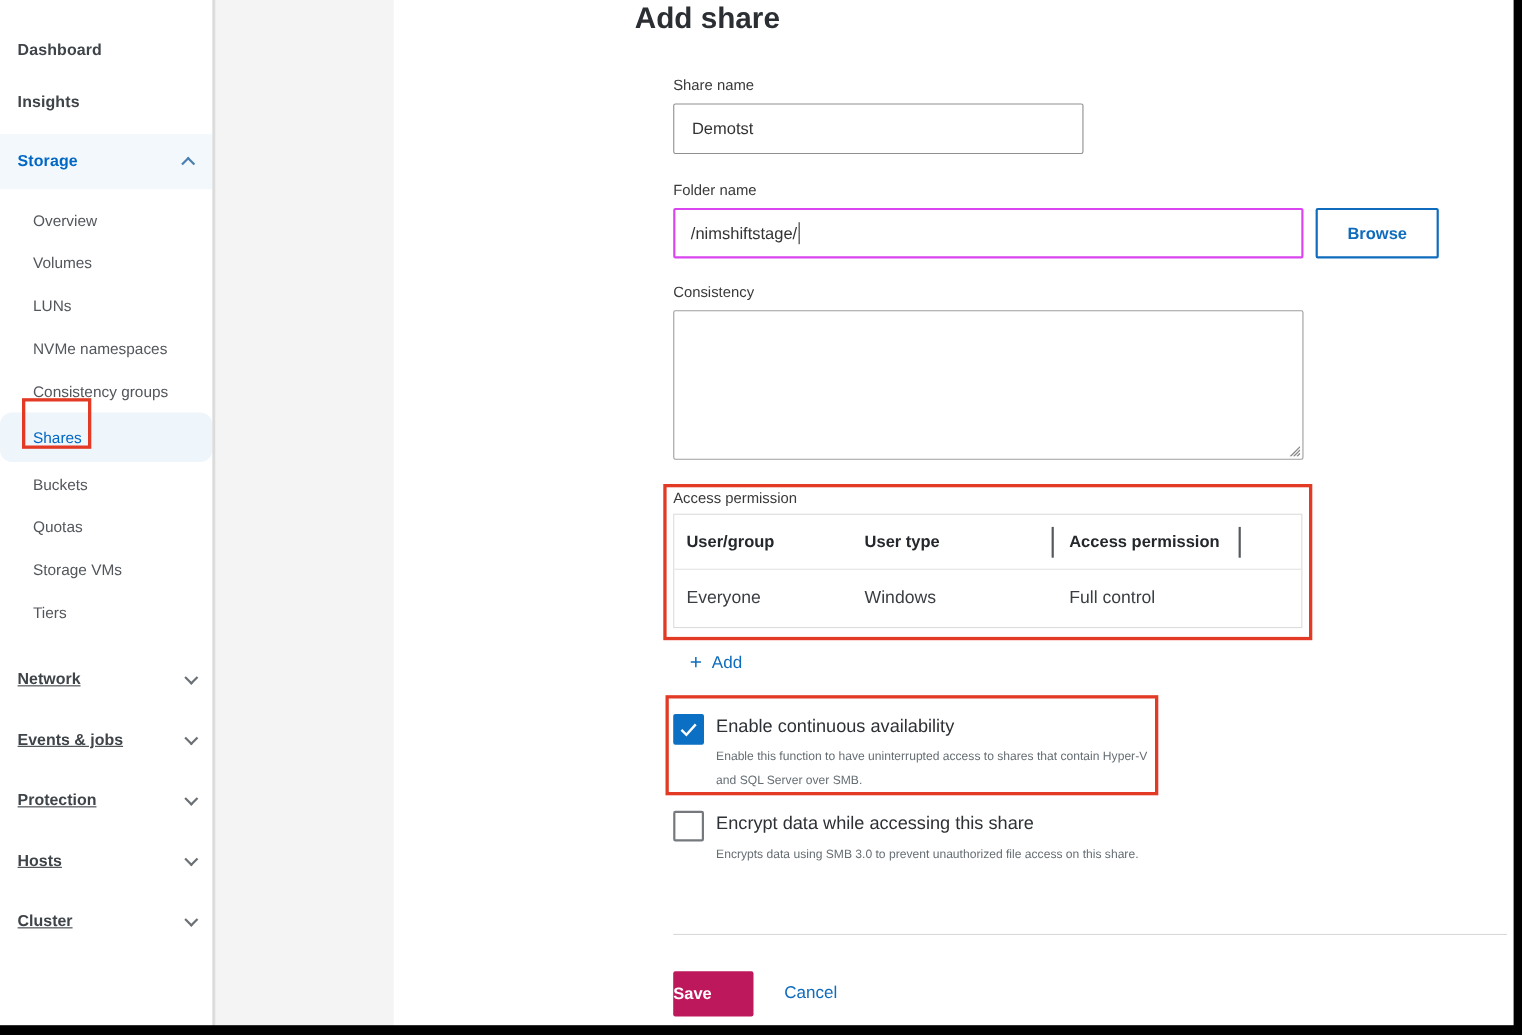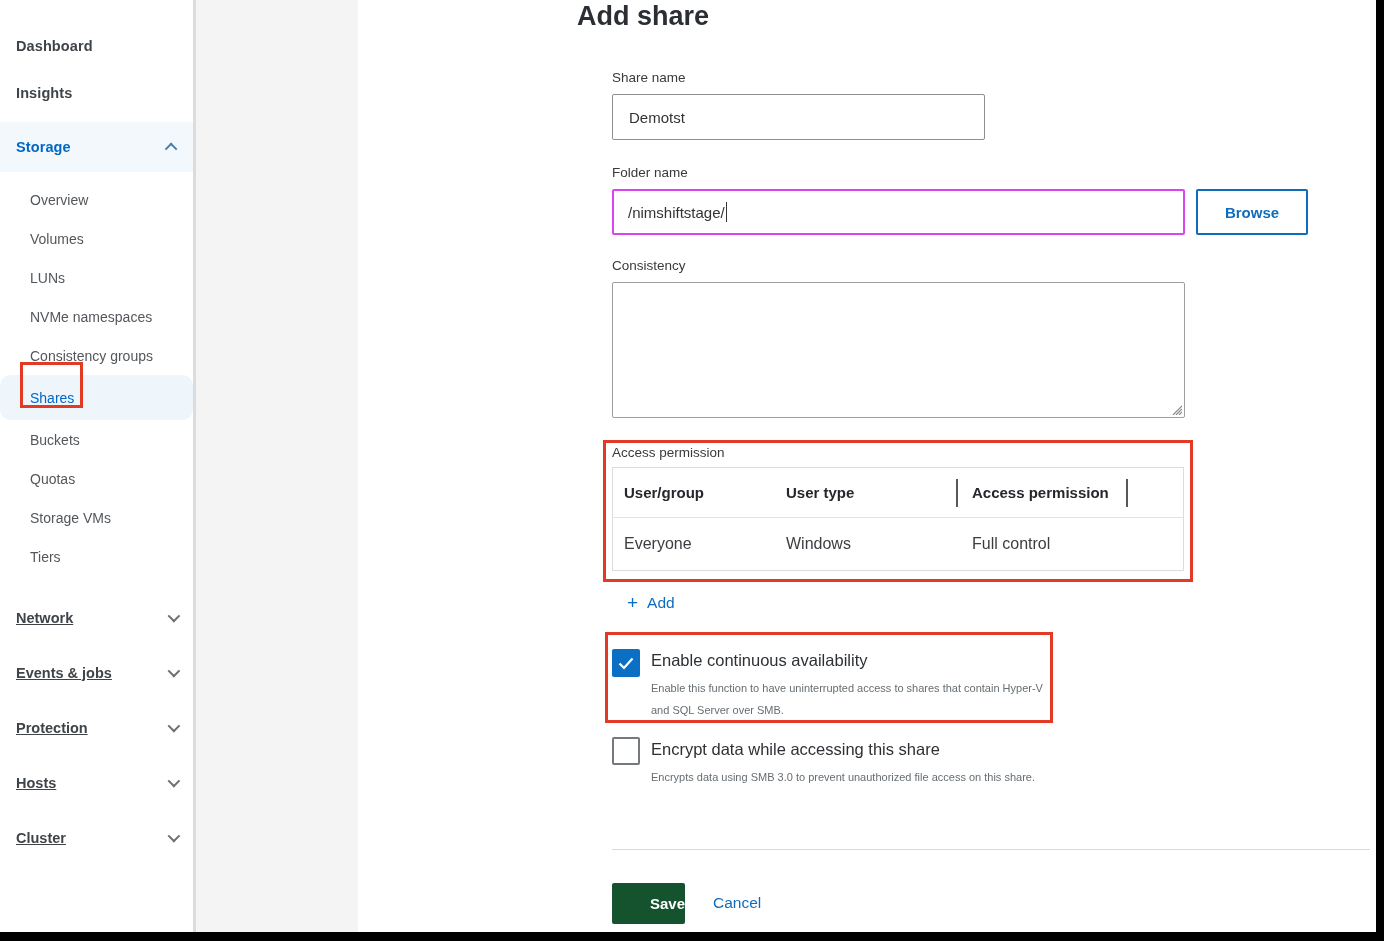--- a/index.html
+++ b/index.html
@@ -77,22 +77,22 @@
   .cb { width:28px; height:28px; border-radius:2px; display:flex; align-items:center; justify-content:center; cursor:pointer; }
   .cb.checked { background:#0b6fc4; }
   .cb.unchecked { background:#fff; border:2px solid #75797d; }
   .cb svg { display:block; }
   .cb-label { font-size:16.5px; color:#2d3135; }
   .cb-desc { font-size:11px; color:#666e73; line-height:22px; }
 
   .hr { height:1px; background:#d9d9d9; }
 
   .btn-save {
-    background:#14532d; color:#fff; border:none; border-radius:2px;
-    font-size:15px; font-weight:bold; display:flex; align-items:center; justify-content:flex-end;
+    background:#be185d; color:#fff; border:none; border-radius:2px;
+    font-size:15px; font-weight:bold; display:flex; align-items:center; justify-content:flex-start;
     cursor:pointer; font-family:"Liberation Sans", sans-serif;
   }
   .cancel-link { color:#0f6cbd; font-size:15.5px; cursor:pointer; }
 
   
   .anno { position:absolute; border:3px solid #e23a24; z-index:40; pointer-events:none; }
 </style>
 </head>
 <body>
 

